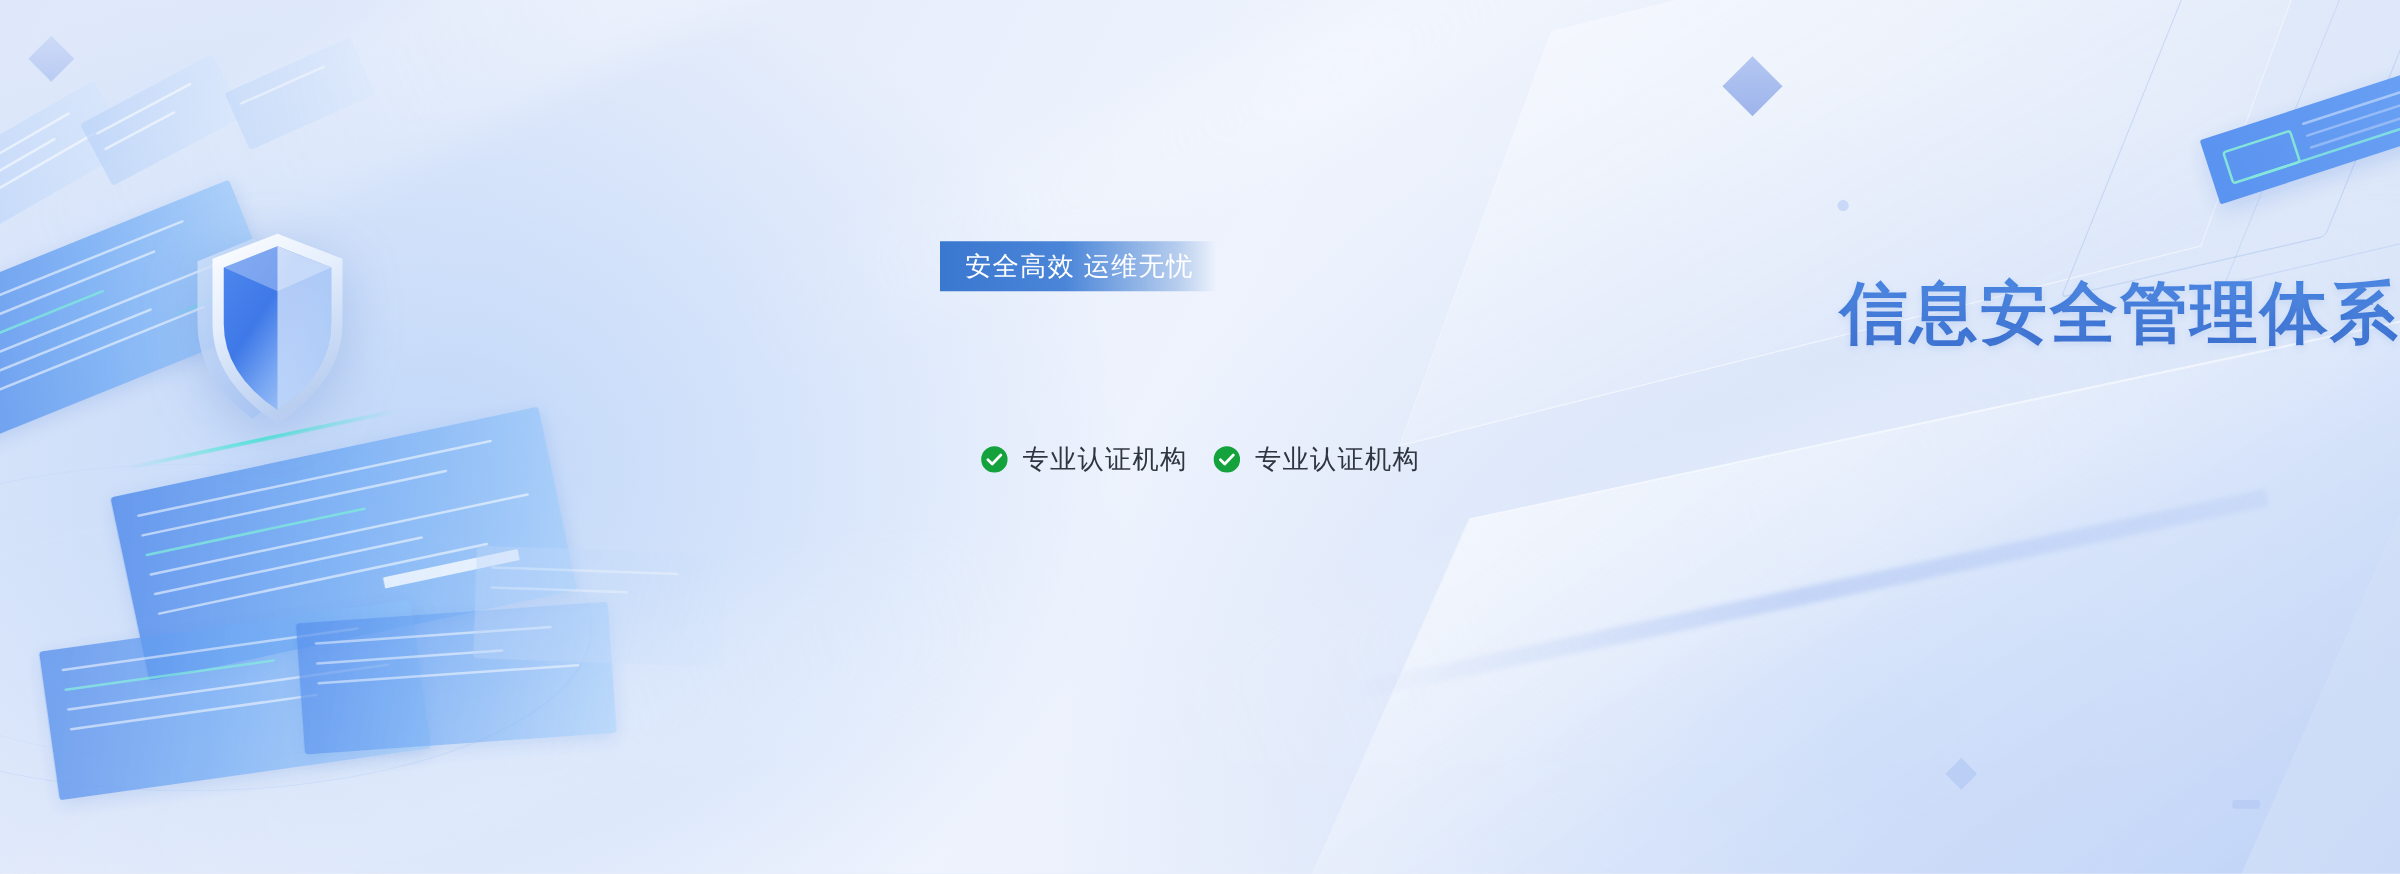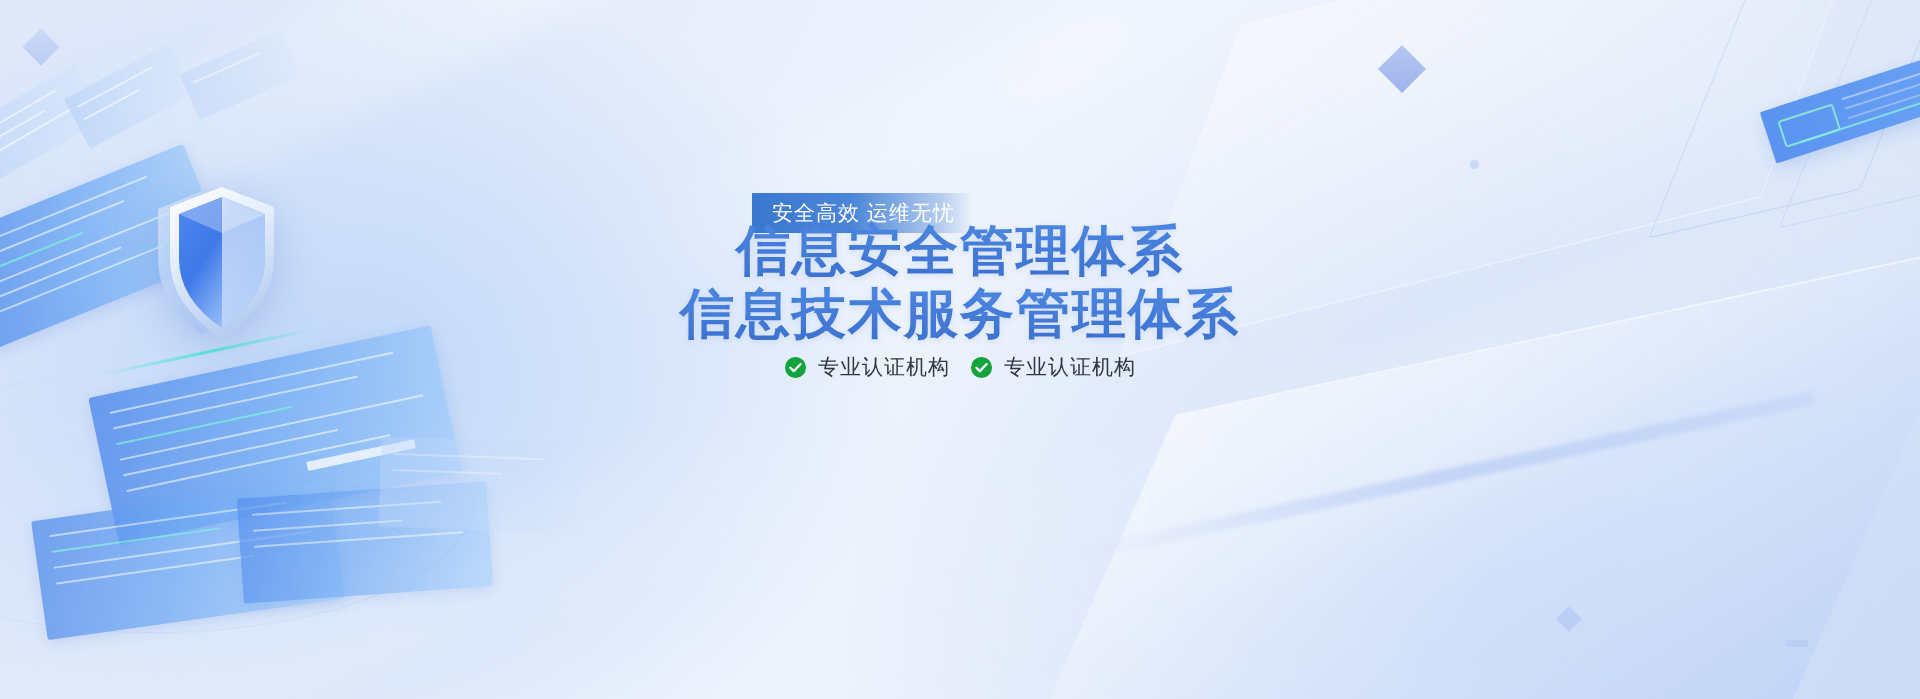--- a/index.html
+++ b/index.html
@@ -113,21 +113,21 @@
   }
 
   .headline{
     position:absolute;left:0;width:1920px;text-align:center;
     font-weight:bold;font-size:54px;letter-spacing:2px;white-space:nowrap;
     background:linear-gradient(180deg,#4a88e4 0%,#3b74d6 55%,#3569cc 100%);
     -webkit-background-clip:text;background-clip:text;
     color:#3b74d6;-webkit-text-fill-color:transparent;
     text-shadow:0 2px 6px rgba(120,160,225,.22);
   }
-  #h1{top:199px;}
+  #h1{top:199px;text-align:right;}
   #h2{top:262px;}
 
   #features{
     position:absolute;left:0;top:337px;width:1920px;
     display:flex;justify-content:center;align-items:center;gap:20px;
   }
   .feat{display:flex;align-items:center;gap:11px;}
   .feat .txt{font-size:21px;color:#2f3640;letter-spacing:1px;white-space:nowrap;}
   .check{width:23px;height:23px;flex:0 0 23px;}
 </style>
@@ -258,21 +258,20 @@
     </div>
   </div>
 
   <div id="content">
 
     <div id="badge">
       <span>安全高效 运维无忧</span>
     </div>
 
     <div class="headline" id="h1">信息安全管理体系</div>
-    <div class="headline" id="h2">信息技术服务管理体系</div>
 
     <div id="features">
 
       <div class="feat">
         <span class="check">
           <svg width="23" height="23" viewBox="0 0 24 24">
             <circle cx="12" cy="12" r="11" fill="#14a23c"></circle>
             <path d="M6.6 12.3 L10.2 15.8 L17.4 8.4" fill="none" stroke="#ffffff" stroke-width="2.3" stroke-linecap="round" stroke-linejoin="round"></path>
           </svg>
         </span>

